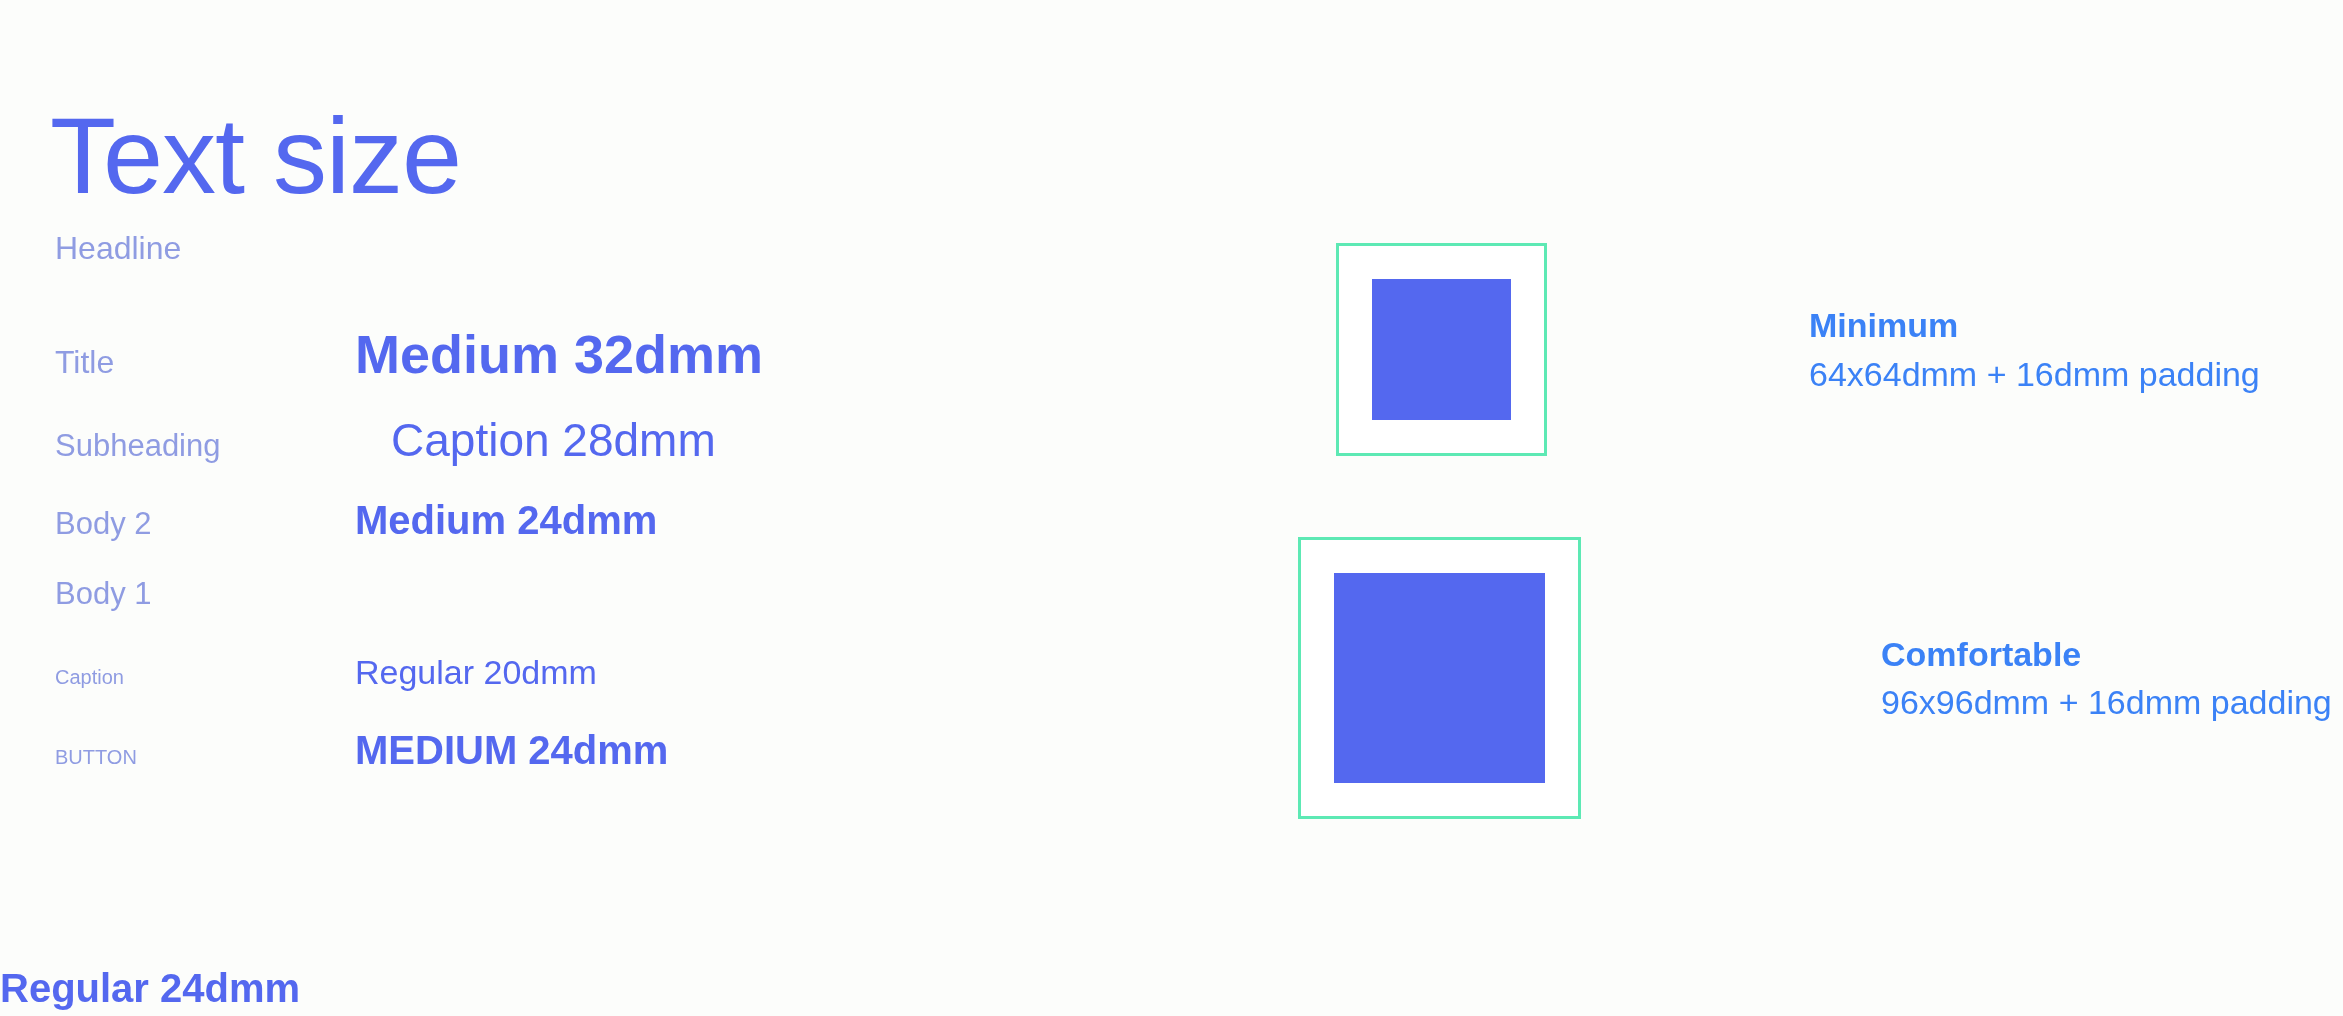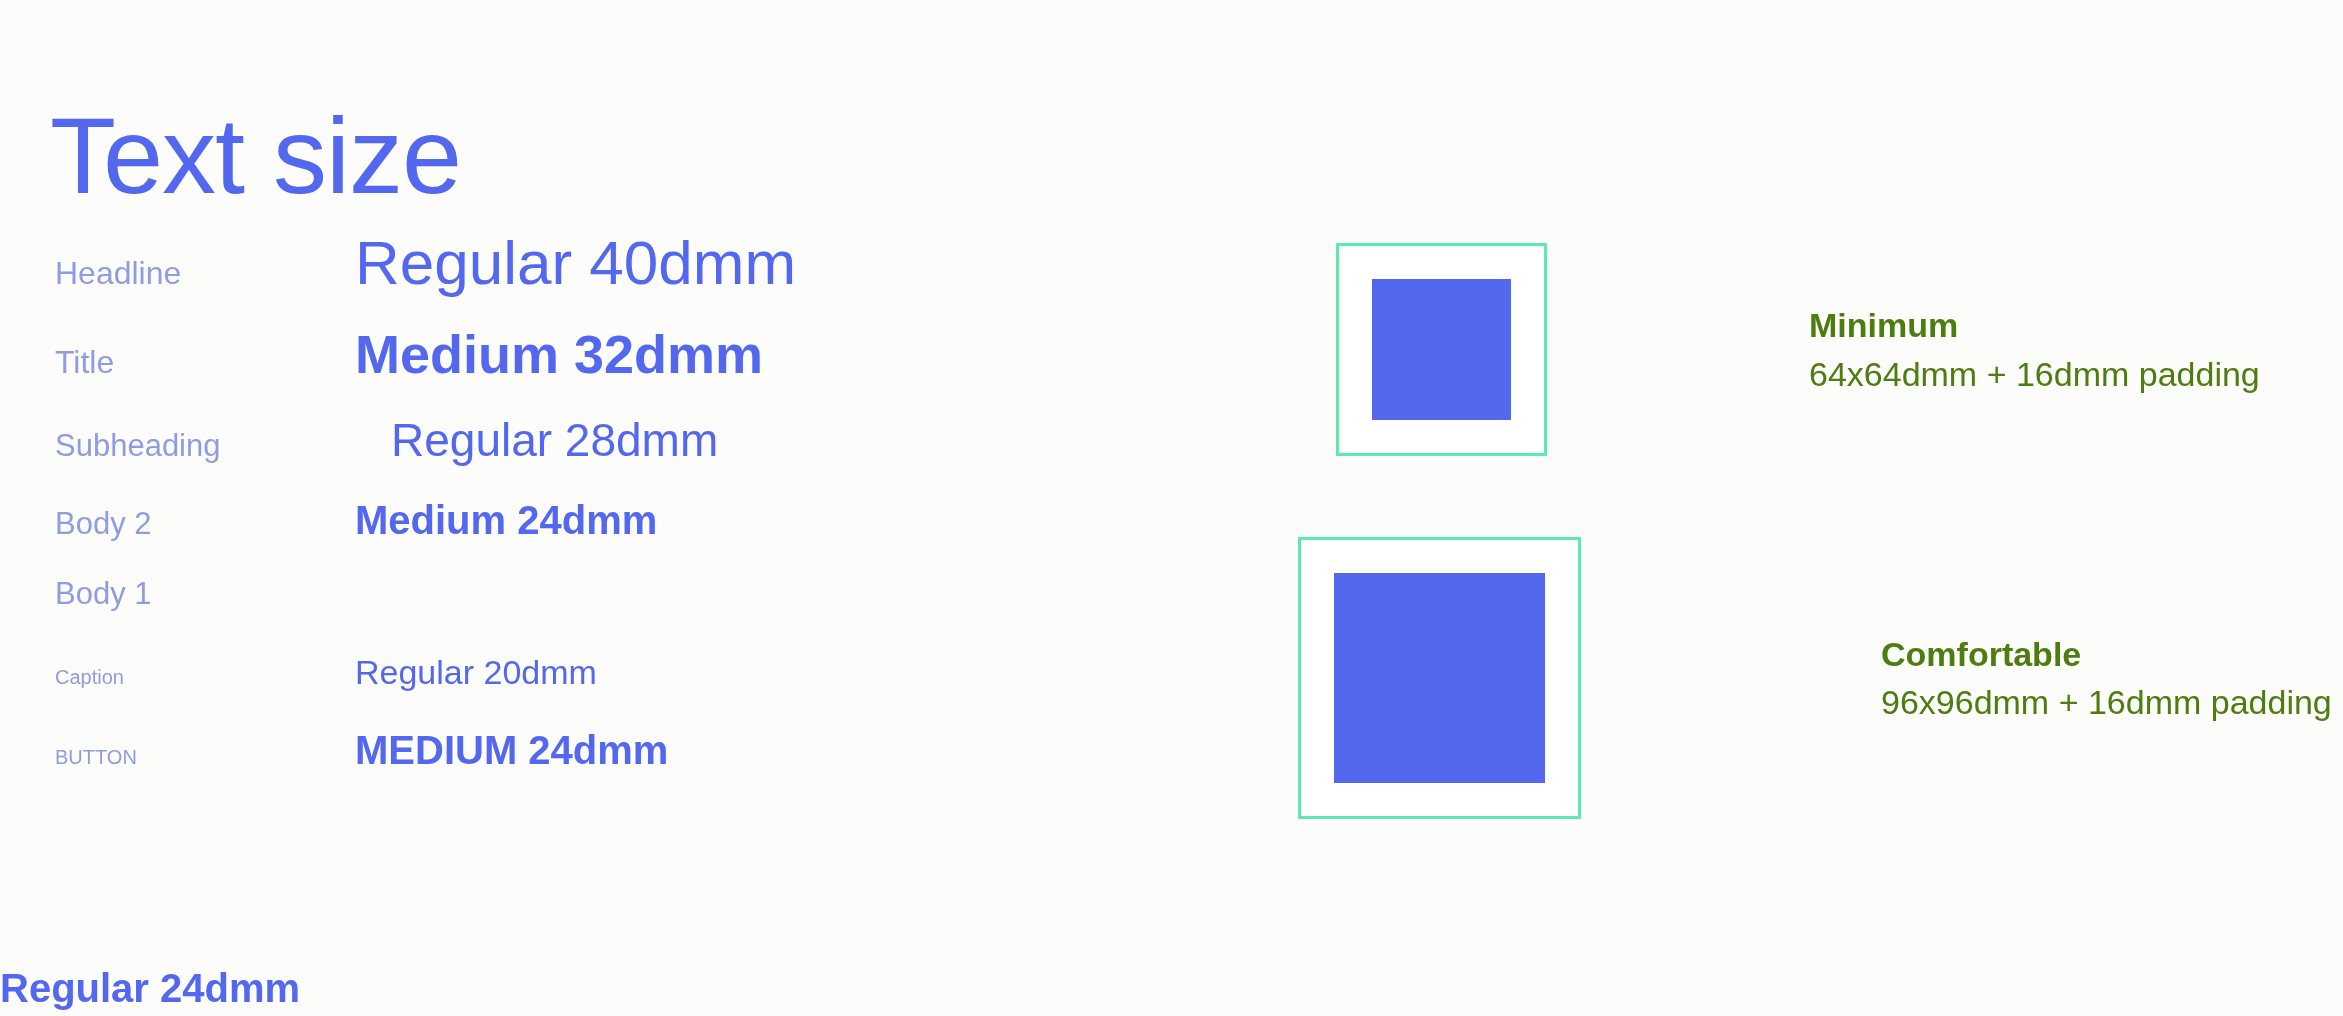--- a/index.html
+++ b/index.html
@@ -114,21 +114,21 @@
   .hit-item-minimum .hit-box     { width: 211px; height: 213px; padding: 33px; }
   .hit-item-comfortable .hit-box { width: 283px; height: 282px; padding: 33px; }
 
   .hit-target {
     background: #5468ef;
     width: 100%;
     height: 100%;
   }
 
   .hit-caption {
-    color: #4d7c0f;
+    color: #3b82f6;
     line-height: 1.25;
     white-space: nowrap;
   }
   .hit-item-minimum .hit-caption     { margin-left: 262px; }
   .hit-item-comfortable .hit-caption { margin-left: 300px; }
 
   .hit-caption-title {
     font-size: 34px;
     font-weight: 700;
     display: block;
@@ -146,31 +146,30 @@
 <div class="page">
 
   <section class="panel panel-text">
 
     <h1 class="section-title text-size">Text size</h1>
 
     <div class="spec-table">
 
       <div class="spec-row row-headline">
         <div class="spec-label">Headline</div>
-        <div class="spec-sample">Regular 40dmm</div>
       </div>
 
       <div class="spec-row row-title">
         <div class="spec-label">Title</div>
         <div class="spec-sample">Medium 32dmm</div>
       </div>
 
       <div class="spec-row row-subheading">
         <div class="spec-label">Subheading</div>
-        <div class="spec-sample">Regular 28dmm</div>
+        <div class="spec-sample">Caption 28dmm</div>
       </div>
 
       <div class="spec-row row-body2">
         <div class="spec-label">Body 2</div>
         <div class="spec-sample">Medium 24dmm</div>
       </div>
 
       <div class="spec-row row-body1">
         <div class="spec-label">Body 1</div>
         <div class="spec-sample">Regular 24dmm</div>

